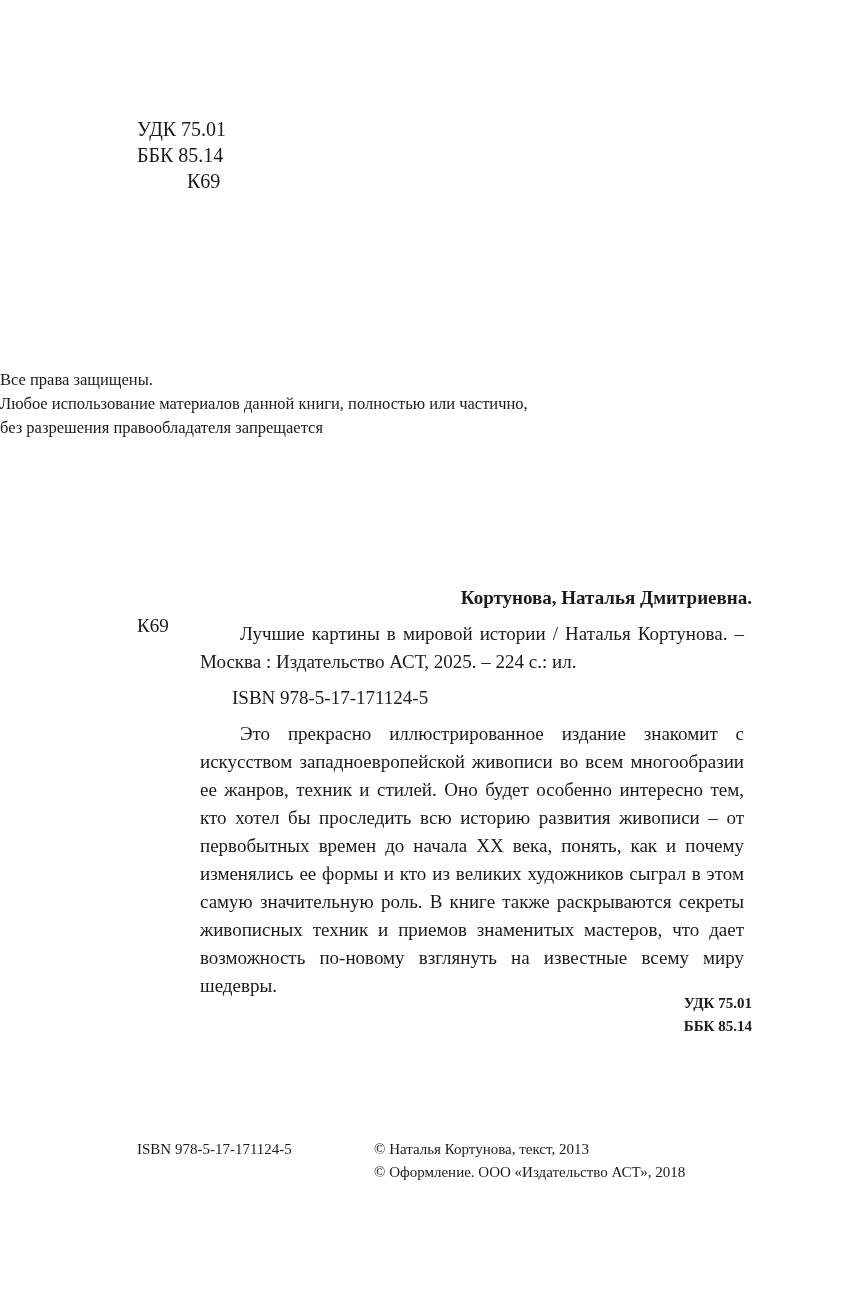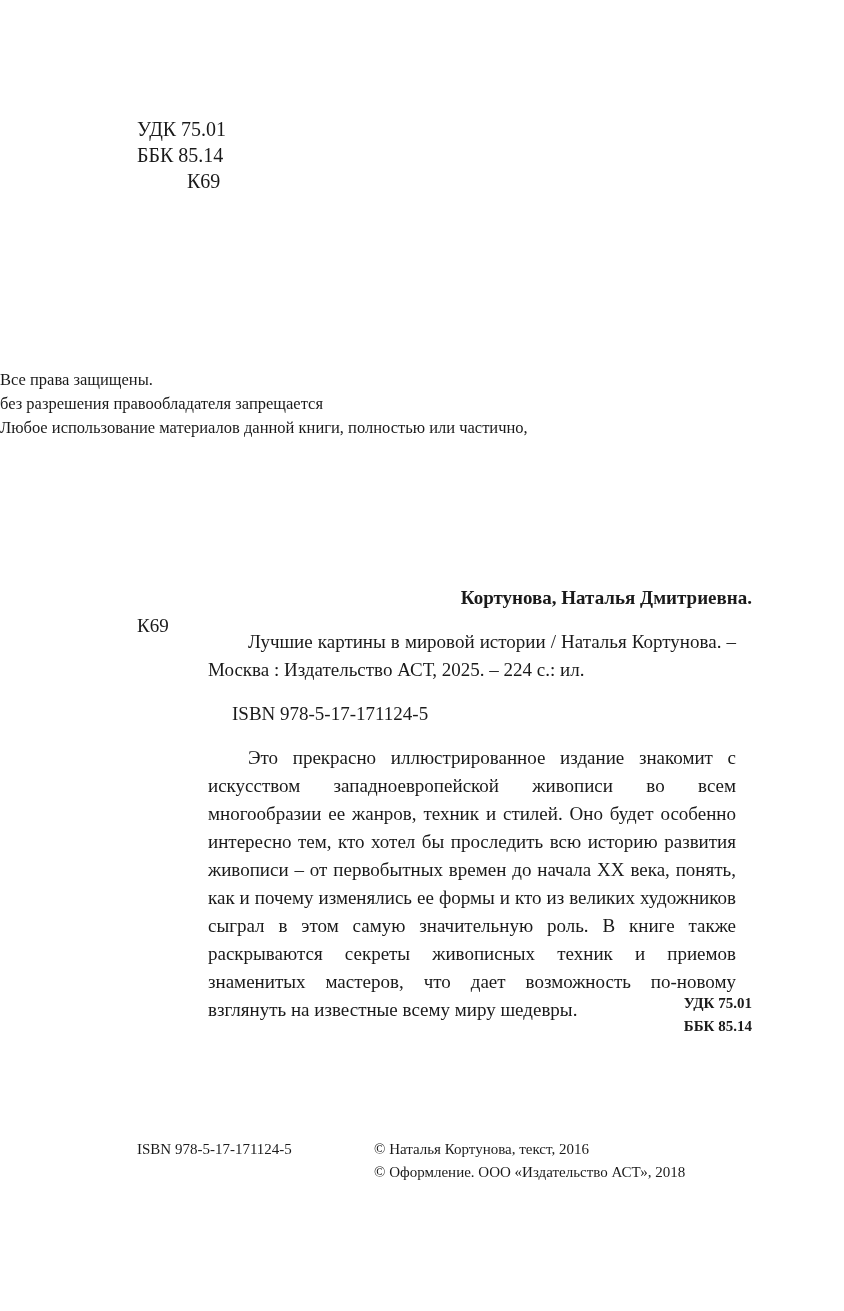--- a/index.html
+++ b/index.html
@@ -40,21 +40,21 @@
       width: 560px;
       font-size: 19px;
       line-height: 28px;
     }
     .biblio .author {
       font-weight: bold;
       white-space: nowrap;
       text-align: right;
     }
     .biblio p {
-      margin: 16px;
+      margin: 8px;
       text-align: justify;
       text-align-last: left;
     }
     .biblio .indent { text-indent: 40px; }
     .biblio .isbn {
       margin-top: 4px;
       padding-left: 40px;
     }
     .k69-left {
       left: 137px;
@@ -89,36 +89,36 @@
 <body>
 
 <div class="abs top-codes">
   <div class="line">УДК 75.01</div>
   <div class="line">ББК 85.14</div>
   <div class="line k69">К69</div>
 </div>
 
 <div class="abs rights">
   <div>Все права защищены.</div>
+  <div>Любое использование материалов данной книги, полностью или частично,</div>
   <div>без разрешения правообладателя запрещается</div>
-  <div>Любое использование материалов данной книги, полностью или частично,</div>
 </div>
 
 <div class="abs k69-left">К69</div>
 
 <div class="abs biblio">
   <div class="author">Кортунова, Наталья Дмитриевна.</div>
   <p class="indent">Лучшие картины в мировой истории / Наталья Кортунова. – Москва : Издательство АСТ, 2025. – 224 с.: ил.</p>
   <div class="isbn">ISBN 978-5-17-171124-5</div>
   <p class="indent">Это прекрасно иллюстрированное издание знакомит с искусством западноевропейской живописи во всем многообразии ее жанров, техник и стилей. Оно будет особенно интересно тем, кто хотел бы проследить всю историю развития живописи – от первобытных времен до начала XX века, понять, как и почему изменялись ее формы и кто из великих художников сыграл в этом самую значительную роль. В книге также раскрываются секреты живописных техник и приемов знаменитых мастеров, что дает возможность по-новому взглянуть на известные всему миру шедевры.</p>
 </div>
 
 <div class="abs codes-right">
   <div>УДК 75.01</div>
   <div>ББК 85.14</div>
 </div>
 
 <div class="abs footer-isbn">ISBN 978-5-17-171124-5</div>
 
 <div class="abs footer-copy">
-  <div>© Наталья Кортунова, текст, 2016</div>
+  <div>© Наталья Кортунова, текст, 2013</div>
   <div>© Оформление. ООО «Издательство АСТ», 2018</div>
 </div>
 
 </body></html>

